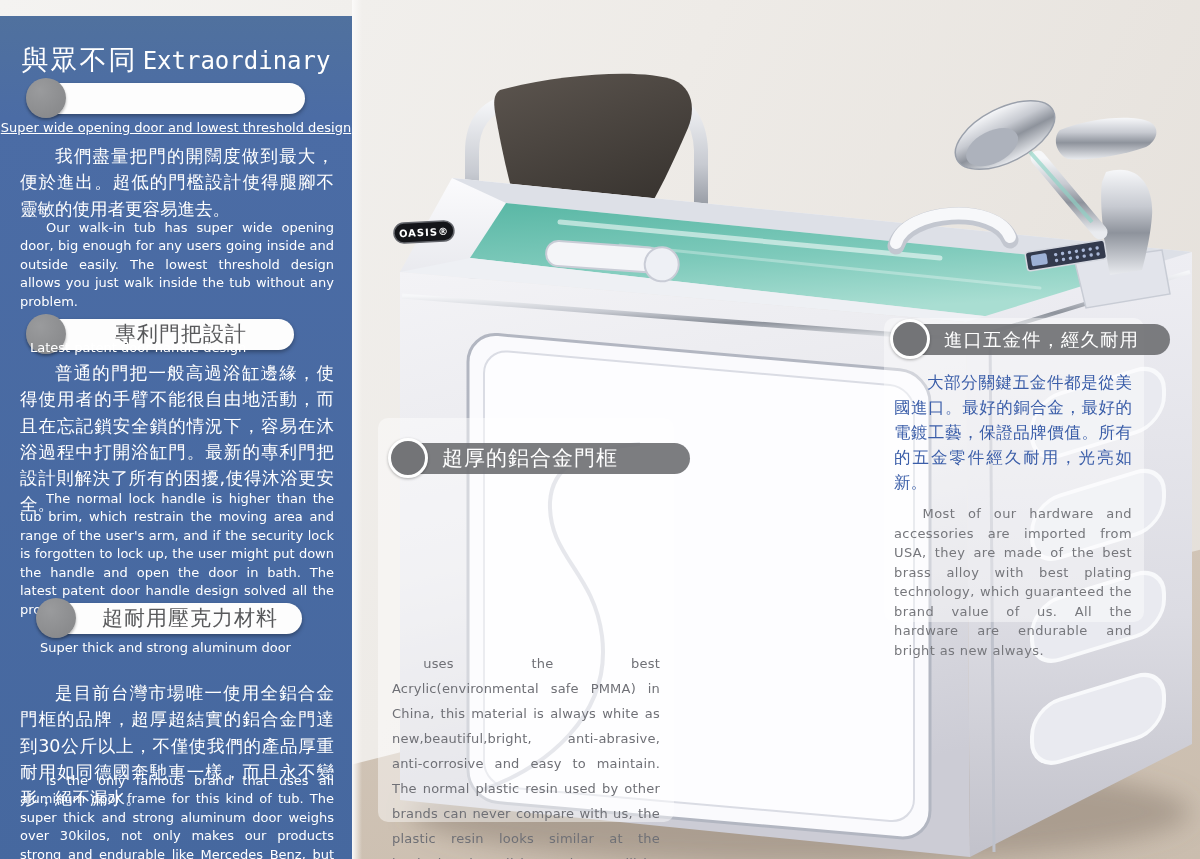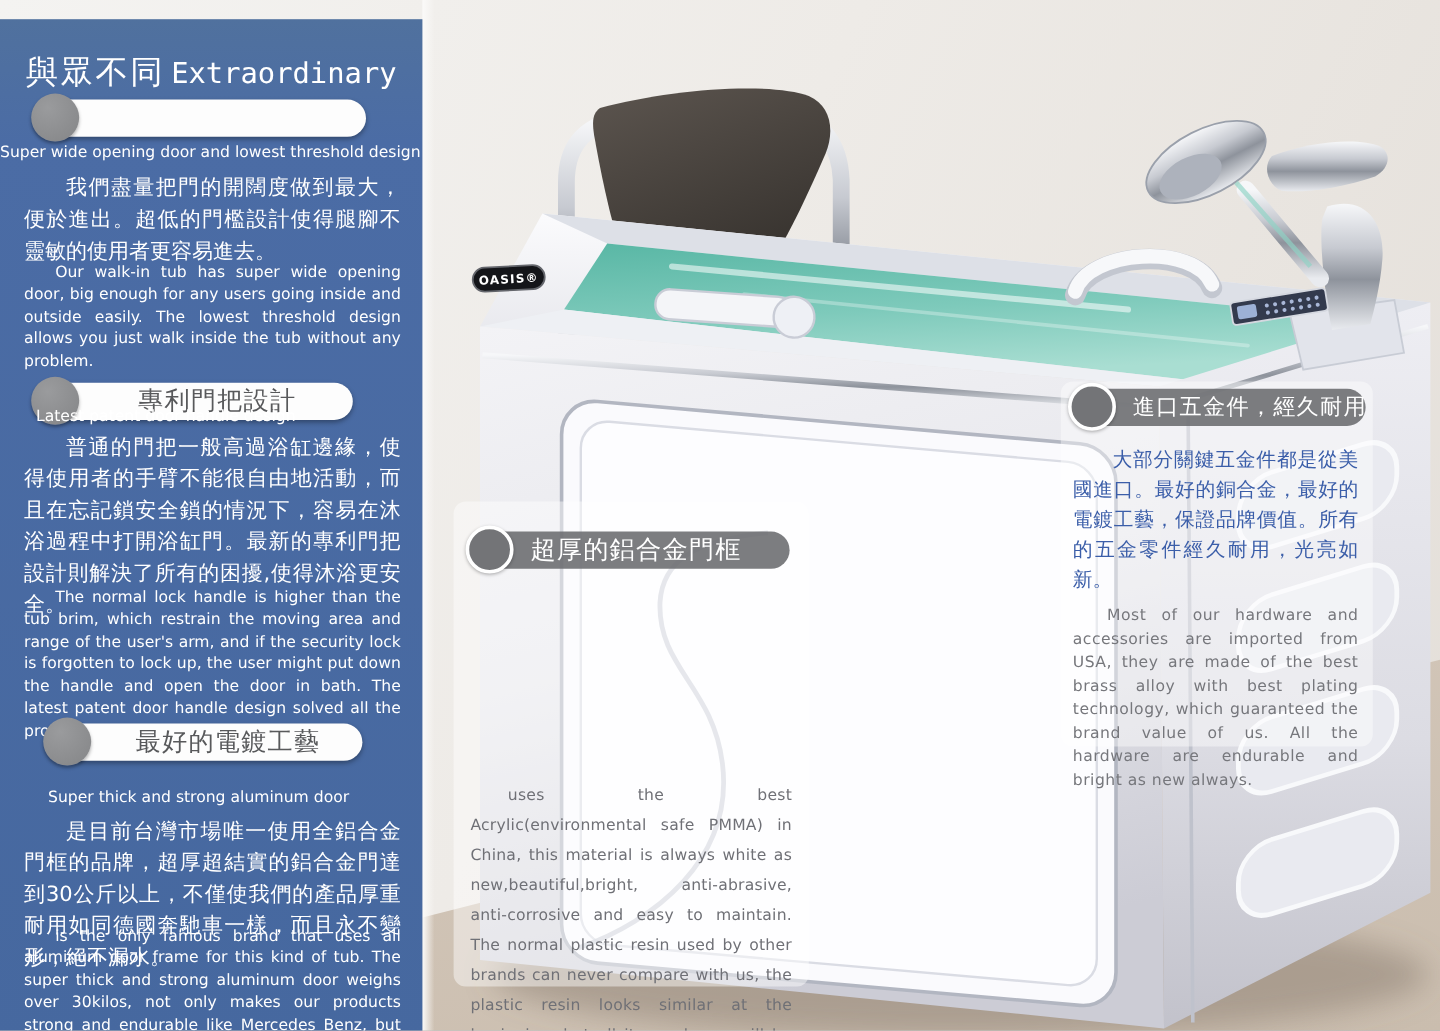--- a/index.html
+++ b/index.html
@@ -28,21 +28,21 @@
         background:radial-gradient(circle at 35% 30%,#9a9b9d,#848587);box-shadow:0 2px 3px rgba(0,0,0,.3);}
   .pill .pill-label{position:absolute;left:48px;right:8px;top:0;height:31px;line-height:31px;
         text-align:center;color:#58595b;font-size:21px;letter-spacing:1px;white-space:nowrap;}
 
   .sub-line{position:absolute;color:#fff;font-size:13px;}
   .cjk-p{position:absolute;color:#fff;font-size:17.5px;line-height:1.5;text-align:justify;text-indent:2em;}
   .en-p{position:absolute;color:#fff;font-size:13px;line-height:1.42;text-align:justify;text-indent:2em;}
 
   
   .callout{position:absolute;background:rgba(255,255,255,.45);border-radius:10px;}
-  .gray-pill{position:absolute;height:31px;background:rgba(106,107,110,.88);border-radius:17px;}
+  .gray-pill{position:absolute;height:31px;background:rgba(106,107,110,.88);border-radius:17px;padding-left:32px;}
   .gray-pill .dot{position:absolute;left:-4px;top:-5px;width:40px;height:40px;border-radius:50%;
         background:#737477;border:3px solid #fff;box-sizing:border-box;box-shadow:0 1px 3px rgba(0,0,0,.3);}
   .gray-pill .pill-label{position:absolute;left:50px;top:0;height:31px;line-height:31px;
         color:#fff;letter-spacing:1px;white-space:nowrap;}
   .c-cjk{position:absolute;color:#3b5ea9;text-align:justify;text-indent:2em;}
   .c-en{position:absolute;color:#6f7076;text-align:justify;}
 </style>
 </head>
 <body>
 
@@ -196,34 +196,34 @@
 
   <div class="sidebar">
     <div class="main-title">
       <span class="cjk">與眾不同</span>
       <span class="en">Extraordinary</span>
     </div>
 
     <div class="pill" style="left:28px;top:67px;width:277px;">
       <span class="dot"></span>
     </div>
-    <div class="sub-line" style="top:104px;left:0;width:100%;text-align:left;">Super wide opening door and lowest threshold design</div>
+    <div class="sub-line" style="top:104px;left:0;width:100%;text-align:center;text-decoration:underline;">Super wide opening door and lowest threshold design</div>
     <div class="cjk-p" style="top:127px;left:20px;width:314px;font-family:Liberation Serif, serif;">我們盡量把門的開闊度做到最大，便於進出。超低的門檻設計使得腿腳不靈敏的使用者更容易進去。</div>
     <div class="en-p" style="top:203px;left:20px;width:314px;">Our walk-in tub has super wide opening door, big enough for any users going inside and outside easily. The lowest threshold design allows you just walk inside the tub without any problem.</div>
 
     <div class="pill" style="left:28px;top:287px;width:266px;margin-top:16px;">
       <span class="dot"></span>
       <span class="pill-label">專利門把設計</span>
     </div>
     <div class="sub-line" style="top:324px;left:30px;">Latest patent door handle design</div>
     <div class="cjk-p" style="top:344px;left:20px;width:314px;">普通的門把一般高過浴缸邊緣，使得使用者的手臂不能很自由地活動，而且在忘記鎖安全鎖的情況下，容易在沐浴過程中打開浴缸門。最新的專利門把設計則解決了所有的困擾,使得沐浴更安全。</div>
     <div class="en-p" style="top:474px;left:20px;width:314px;">The normal lock handle is higher than the tub brim, which restrain the moving area and range of the user's arm, and if the security lock is forgotten to lock up, the user might put down the handle and open the door in bath. The latest patent door handle design solved all the problems and made it safe.</div>
 
     <div class="pill" style="left:38px;top:587px;width:264px;">
       <span class="dot"></span>
-      <span class="pill-label">最好的電鍍工藝</span>
-    </div>
-    <div class="sub-line" style="top:624px;left:40px;margin-top:17px;">Super thick and strong aluminum door</div>
+      <span class="pill-label">超耐用壓克力材料</span>
+    </div>
+    <div class="sub-line" style="top:624px;left:40px;">Super thick and strong aluminum door</div>
     <div class="cjk-p" style="top:649px;left:20px;width:314px;margin-top:15px;">是目前台灣市場唯一使用全鋁合金門框的品牌，超厚超結實的鋁合金門達到30公斤以上，不僅使我們的產品厚重耐用如同德國奔馳車一樣，而且永不變形，絕不漏水。</div>
     <div class="en-p" style="top:756px;left:20px;width:314px;">is the only famous brand that uses all aluminum door frame for this kind of tub. The super thick and strong aluminum door weighs over 30kilos, not only makes our products strong and endurable like Mercedes Benz, but also never deforms or leakage.</div>
   </div>
 
 </div>
 
 </body></html>

